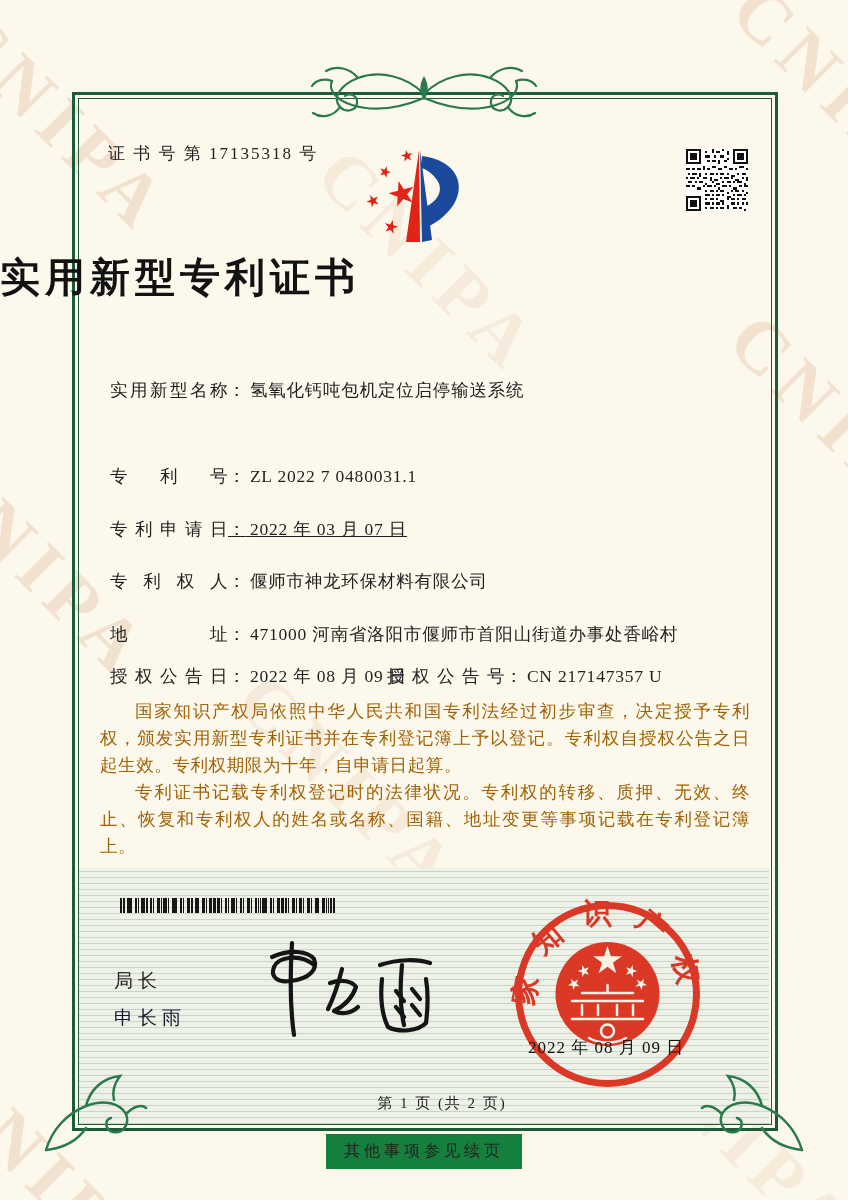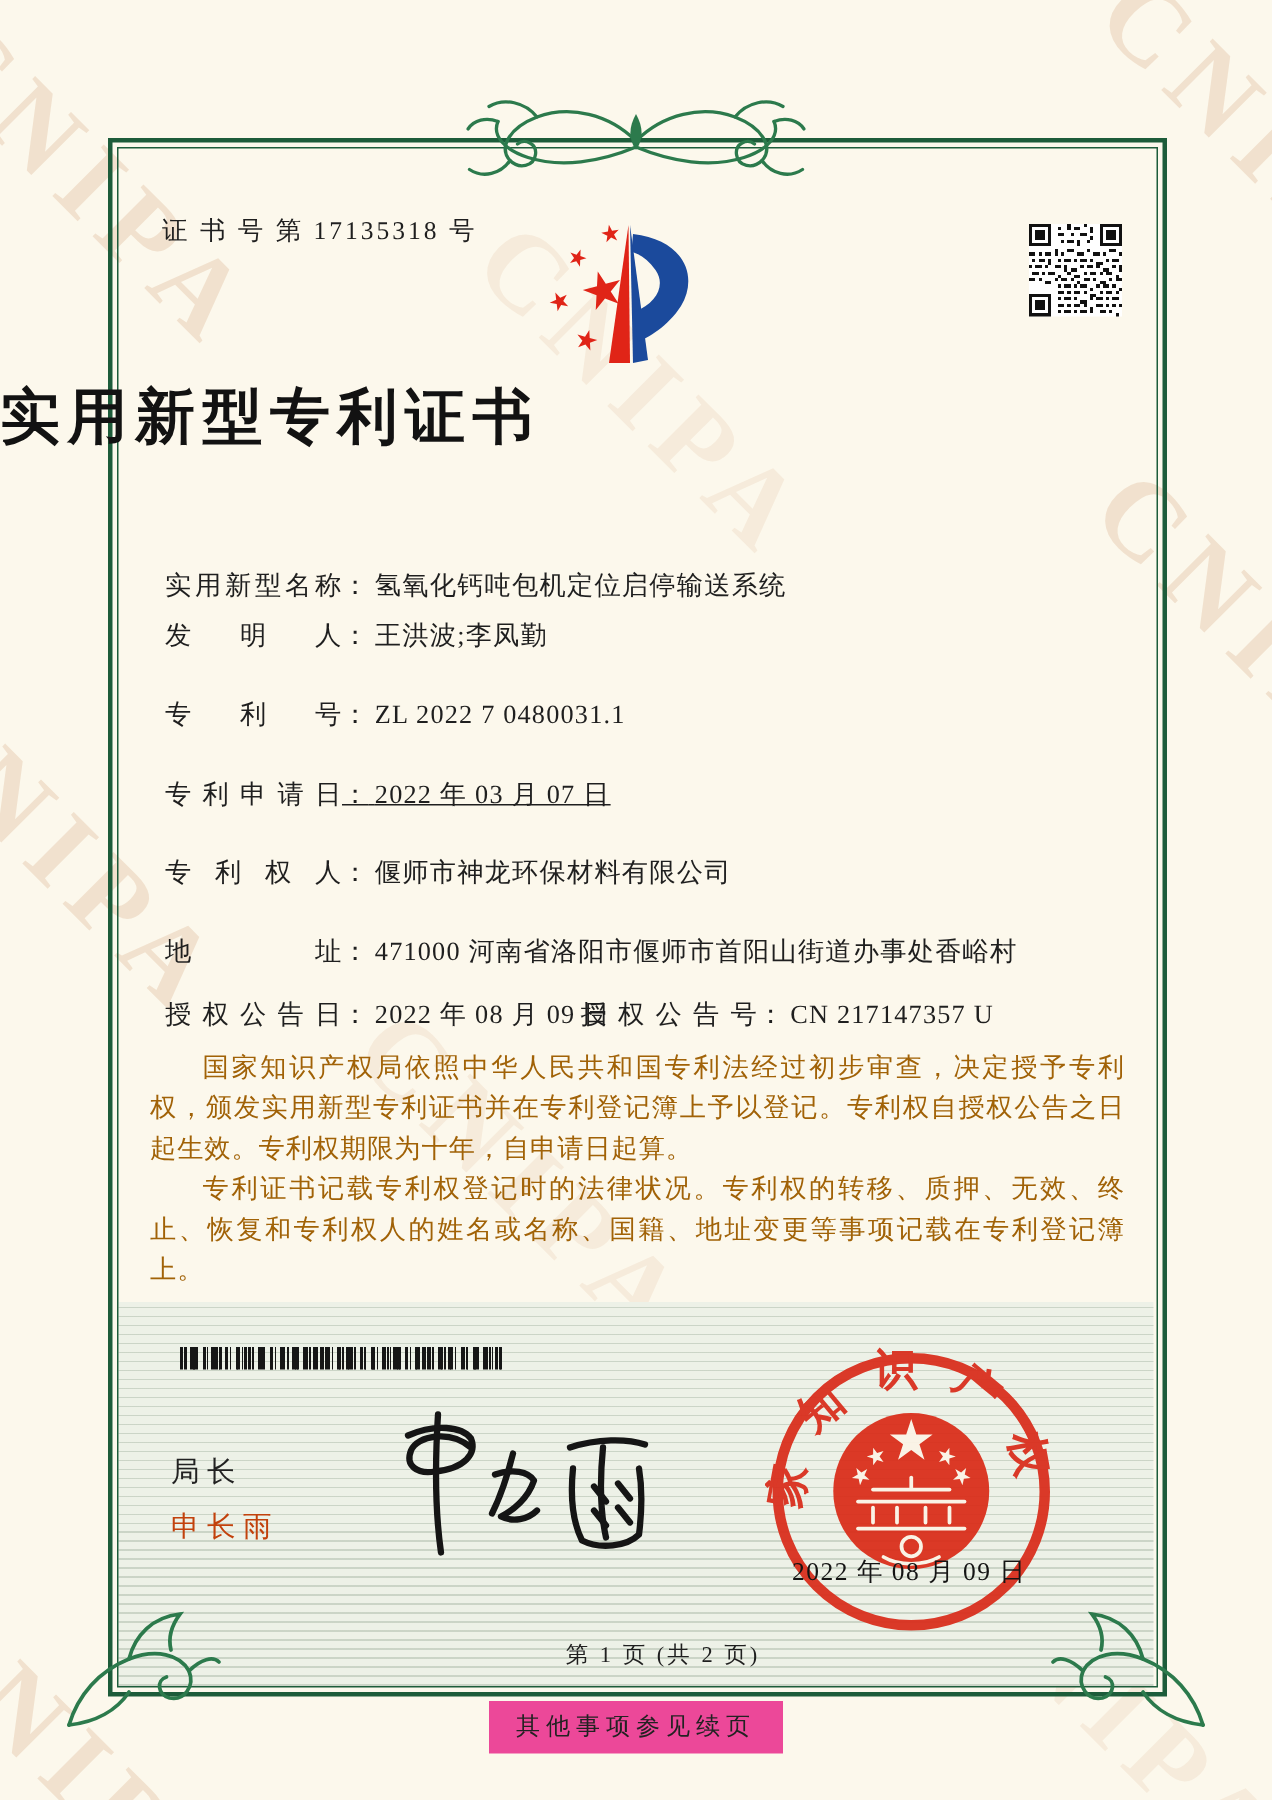--- a/index.html
+++ b/index.html
@@ -25,25 +25,25 @@
   .flabel{display:inline-block;width:118px;text-align:justify;text-align-last:justify;letter-spacing:0.5px;vertical-align:top;}
   .fval{letter-spacing:0.8px;}
   .pair2{position:absolute;left:277px;top:0;}
   .paras{left:100px;top:698px;width:650px;font-size:17.5px;line-height:27px;letter-spacing:0.6px;color:#a16207;text-align:justify;}
   .paras p{margin:0;text-indent:2em;}
   .barcode{left:120px;top:898px;width:215px;height:15px;
     background-image:
       repeating-linear-gradient(90deg,#161616 0 2px,rgba(0,0,0,0) 2px 3px,#161616 3px 4px,rgba(0,0,0,0) 4px 7px,#161616 7px 10px,rgba(0,0,0,0) 10px 11px,#161616 11px 12px,rgba(0,0,0,0) 12px 15px),
       repeating-linear-gradient(90deg,rgba(0,0,0,0) 0 4px,#161616 4px 5px,rgba(0,0,0,0) 5px 9px,#161616 9px 11px,rgba(0,0,0,0) 11px 17px);}
   .sigtitle{left:114px;top:968px;font-size:19px;letter-spacing:5px;font-family:"Liberation Sans","DejaVu Sans",sans-serif;color:#222;}
-  .signame{left:114px;top:1005px;font-size:19px;letter-spacing:5px;font-family:Liberation Serif, serif;color:#c2410c;}
+  .signame{left:114px;top:1005px;font-size:19px;letter-spacing:5px;font-family:Liberation Serif, serif;color:#0f172a;}
   .sealdate{left:528px;top:1036px;font-size:17px;letter-spacing:1px;color:#141414;z-index:4;}
   .pageno{left:0;right:0;top:1094px;text-align:center;font-size:15px;letter-spacing:2px;margin-left:36px;}
   .note{left:0;right:0;top:1134px;text-align:center;}
-  .note span{display:inline-block;background:#ec4899;padding:7px 18px;font-size:16px;letter-spacing:4px;color:#222;}
+  .note span{display:inline-block;background:#15803d;padding:7px 18px;font-size:16px;letter-spacing:4px;color:#222;}
 </style>
 </head>
 <body>
 
 <div class="page">
 
   <div class="wm" style="left:-40px;top:-20px;">CNIPA</div>
   <div class="wm faint" style="left:330px;top:120px;">CNIPA</div>
   <div class="wm" style="left:745px;top:-45px;">CNIPA</div>
   <div class="wm" style="left:742px;top:285px;">CNIPA</div>
@@ -122,24 +122,20 @@
         <rect x="2" y="24" width="3" height="3"></rect>
       <path d="M9,1h1v1h-1z M12,0h1v2h-1z M14,1h2v1h-2z M17,0h1v1h-1z M19,1h1v2h-1z M9,3h2v1h-2z M13,3h1v1h-1z M16,3h2v1h-2z M19,4h1v1h-1z M10,5h1v1h-1z M12,5h2v1h-2z M15,5h1v2h-1z M18,5h1v1h-1z M8,8h1v2h-1z M0,9h2v1h-2z M3,9h1v1h-1z M5,9h2v1h-2z M10,9h1v1h-1z M12,8h2v1h-2z M15,9h2v1h-2z M18,8h1v1h-1z M20,9h2v1h-2z M23,9h1v1h-1z M25,8h2v1h-2z M28,9h1v1h-1z M1,11h1v1h-1z M3,11h2v1h-2z M6,11h1v2h-1z M9,11h1v1h-1z M11,11h2v1h-2z M14,11h1v1h-1z M16,11h2v1h-2z M19,11h1v1h-1z M21,12h2v1h-2z M24,11h1v1h-1z M26,11h2v1h-2z M0,13h1v1h-1z M2,13h2v1h-2z M5,13h1v1h-1z M8,13h2v1h-2z M11,13h1v2h-1z M13,14h2v1h-2z M16,13h1v1h-1z M18,13h2v1h-2z M21,13h1v1h-1z M23,14h2v1h-2z M26,13h1v1h-1z M28,13h1v2h-1z M1,15h2v1h-2z M4,15h1v1h-1z M6,15h2v1h-2z M9,16h1v1h-1z M12,15h1v1h-1z M14,16h2v1h-2z M17,15h1v1h-1z M19,15h2v1h-2z M22,15h1v1h-1z M24,15h2v1h-2z M27,16h1v1h-1z M0,17h2v1h-2z M3,17h1v1h-1z M5,18h2v1h-2z M8,17h1v1h-1z M10,17h2v1h-2z M13,17h1v1h-1z M15,18h1v1h-1z M17,17h2v1h-2z M20,17h1v1h-1z M22,18h2v1h-2z M25,17h1v1h-1z M27,17h2v1h-2z M9,19h1v1h-1z M11,19h2v1h-2z M14,19h1v1h-1z M16,19h2v1h-2z M19,20h1v1h-1z M21,19h1v1h-1z M23,19h2v1h-2z M26,19h1v1h-1z M28,20h1v1h-1z M9,21h2v1h-2z M12,21h1v1h-1z M14,21h2v1h-2z M17,21h1v1h-1z M19,22h2v1h-2z M22,21h1v1h-1z M24,21h2v1h-2z M27,21h1v1h-1z M9,23h1v1h-1z M11,23h2v1h-2z M14,23h1v1h-1z M16,24h2v1h-2z M19,23h1v1h-1z M21,23h2v1h-2z M24,23h1v1h-1z M26,23h2v1h-2z M9,25h2v1h-2z M12,25h1v1h-1z M14,25h2v1h-2z M17,25h1v1h-1z M19,26h1v1h-1z M21,25h2v1h-2z M24,25h1v1h-1z M26,25h1v1h-1z M28,25h1v1h-1z M9,27h1v1h-1z M11,27h2v1h-2z M14,27h1v1h-1z M16,27h2v1h-2z M19,27h1v1h-1z M22,27h2v1h-2z M25,27h1v1h-1z M27,28h1v1h-1z"></path>
     </g>
   </svg>
 
   <div class="abs title">实用新型专利证书</div>
 
   <div class="abs row" style="top:378px;">
     <span class="flabel">实用新型名称</span><span>：</span>
     <span class="fval">氢氧化钙吨包机定位启停输送系统</span>
-  </div>
-  <div class="abs row" style="top:411px;">
-    <span class="flabel">发明人</span><span>：</span>
-    <span class="fval">王洪波;李凤勤</span>
   </div>
   <div class="abs row" style="top:464px;">
     <span class="flabel">专利号</span><span>：</span>
     <span class="fval">ZL 2022 7 0480031.1</span>
   </div>
   <div class="abs row" style="top:517px;text-decoration:underline;">
     <span class="flabel">专利申请日</span><span>：</span>
     <span class="fval">2022 年 03 月 07 日</span>
   </div>
   <div class="abs row" style="top:569px;">

